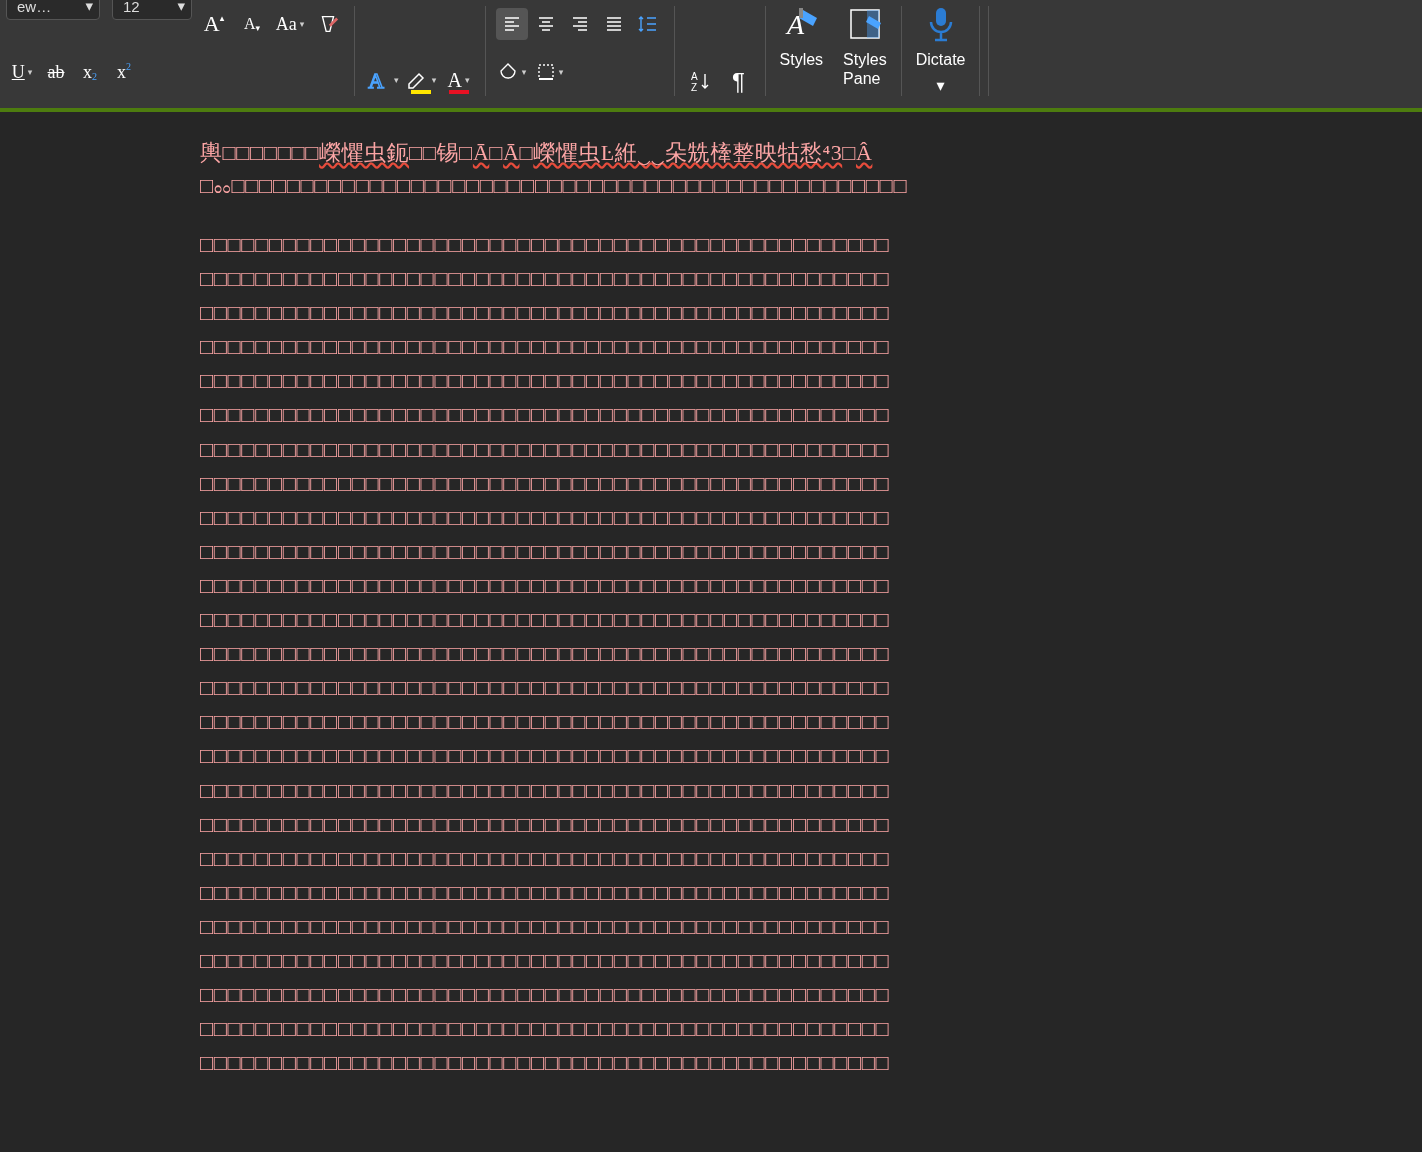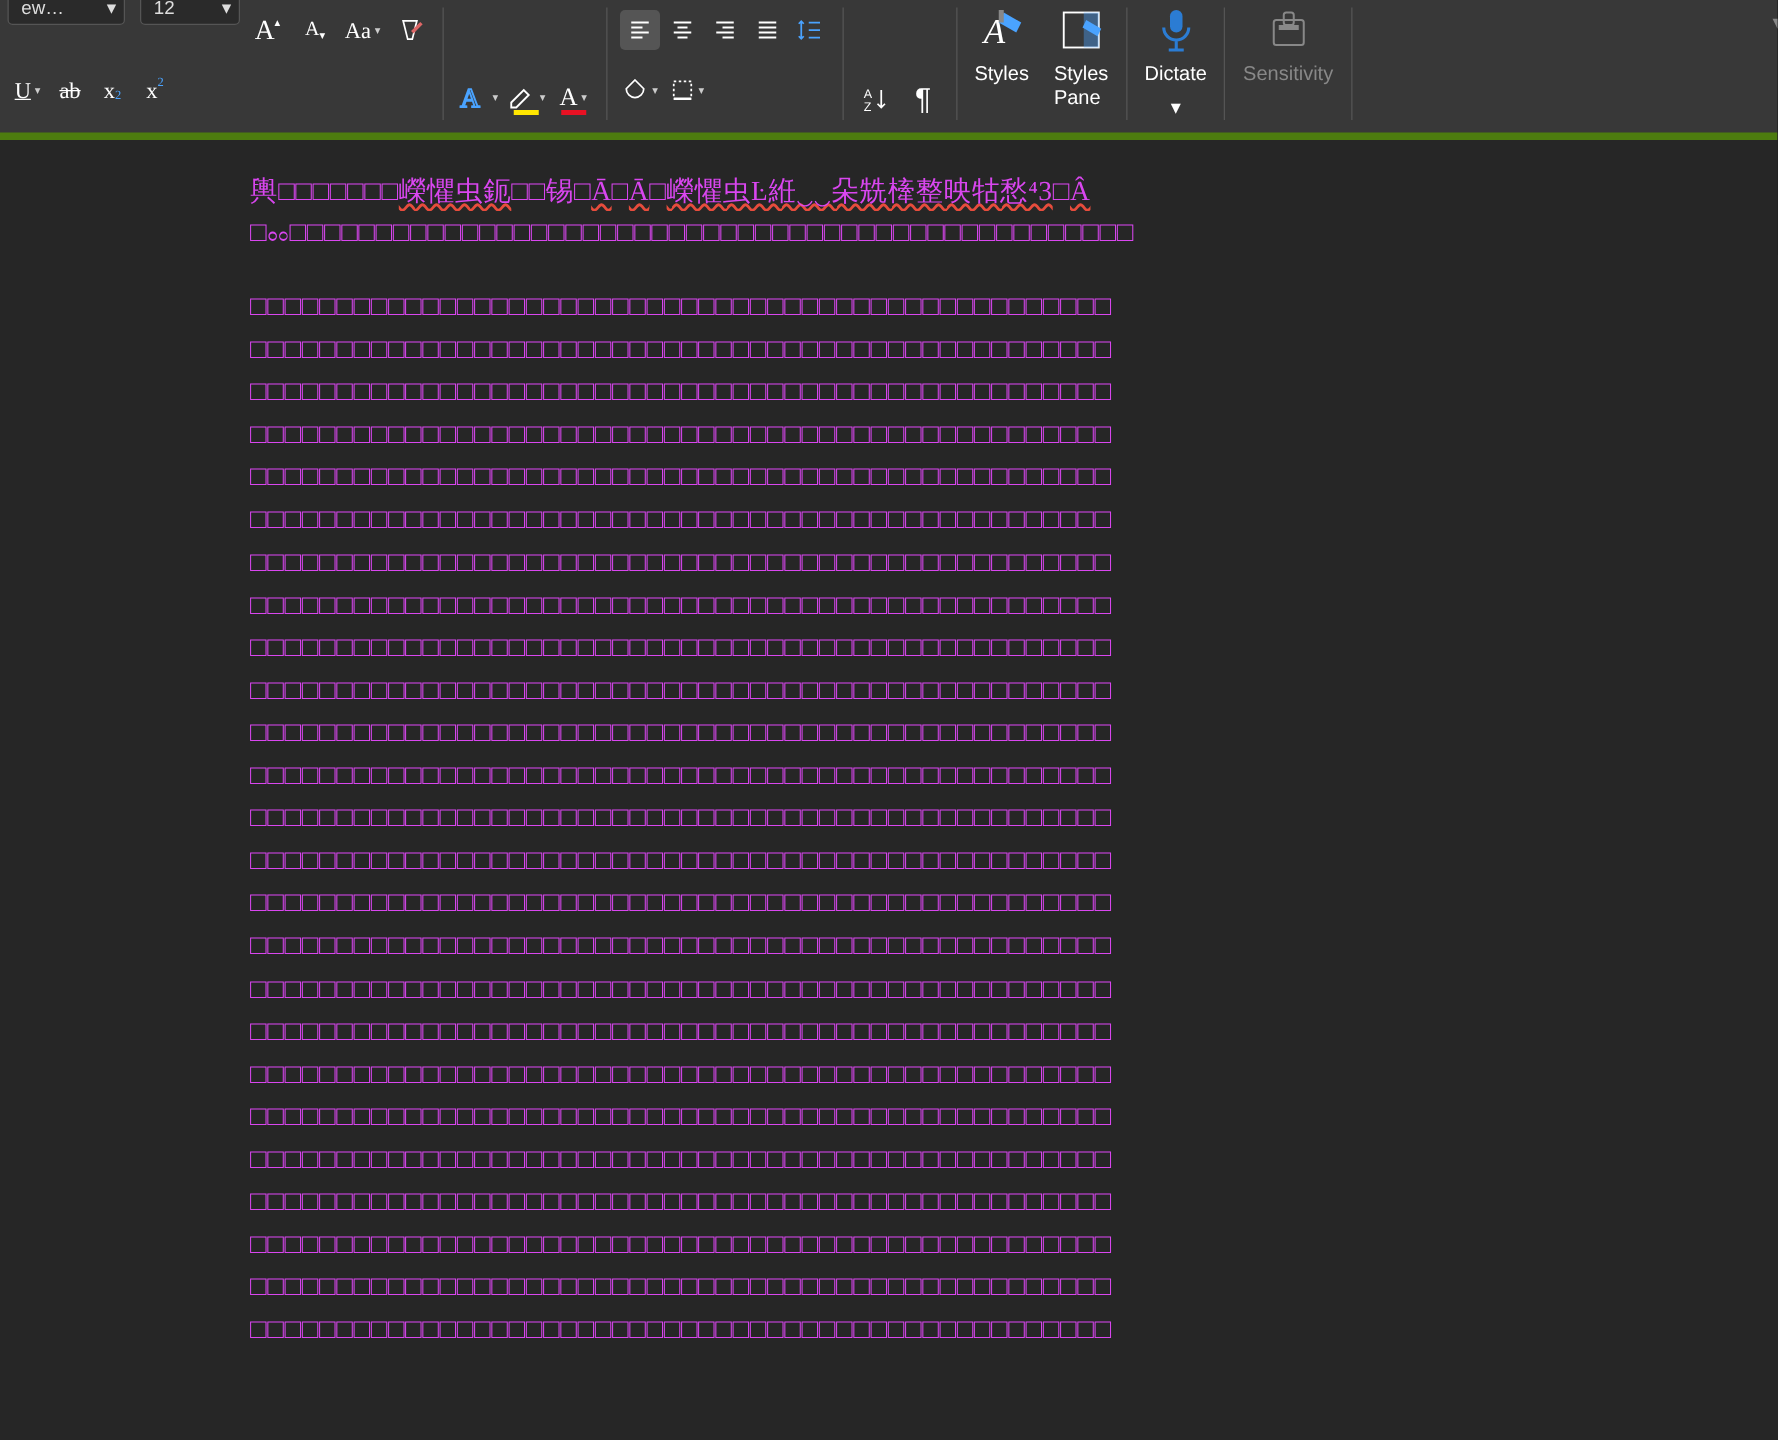--- a/index.html
+++ b/index.html
@@ -11,21 +11,21 @@
     height: 1152px;
     overflow: hidden;
   }
 
   .ribbon {
     background: #383838;
     height: 112px;
     display: flex;
     align-items: flex-start;
     padding: 0 0 0 0;
-    border-bottom: 6px solid #4d7c0f;
+    border-bottom: 4px solid #4d7c0f;
     position: relative;
   }
 
   .group {
     display: flex;
     flex-direction: column;
     height: 100%;
     padding: 4px 6px 2px;
   }
   .group-row {
@@ -106,21 +106,21 @@
     background: #262626;
     height: calc(100% - 112px);
     position: relative;
     overflow: hidden;
   }
   .page {
     position: absolute;
     top: 0;
     left: 200px;
     width: 990px;
-    color: #d946ef;
+    color: #fca5a5;
     font-size: 22px;
     line-height: 1.5;
     padding-top: 24px;
     word-break: break-all;
     font-family: serif;
     letter-spacing: 0.5px;
   }
   .page .line1, .page .line2, .page .line3 {
     display: block;
   }
@@ -303,31 +303,20 @@
           <rect x="13" y="4" width="10" height="18" rx="5" fill="#2b7cd3"></rect>
           <path d="M8 18a10 10 0 0 0 20 0M18 28v8M12 36h12" stroke="#2b7cd3" stroke-width="2.5" fill="none"></path>
         </svg>
     </div>
     <div class="label">Dictate</div>
     <span class="dd" style="position:absolute;top:76px;">▾</span>
   </div>
 
   <div class="sep"></div>
 
-  <div class="big-btn dimmed">
-    <div class="icon-area">
-      <svg width="36" height="36" viewBox="0 0 36 36">
-          <rect x="6" y="10" width="24" height="20" rx="2" fill="none" stroke="#888" stroke-width="1.6"></rect>
-          <rect x="14" y="4" width="8" height="10" rx="2" fill="none" stroke="#888" stroke-width="1.6"></rect>
-          <rect x="10" y="14" width="16" height="4" fill="#888"></rect>
-        </svg>
-    </div>
-    <div class="label">Sensitivity</div>
-    <span class="dd" style="position:absolute;top:8px;right:-4px;color:#888;">▾</span>
-  </div>
 
   <div class="sep"></div>
 </div>
 
 <div class="doc-area">
   <div class="page">
     <span class="line1">
       <span>輿</span><span>□□□□□□□</span><span class="err">嶸懼虫鈪</span><span>□□</span><span>锡</span><span>□</span><span class="err">Ā</span><span>□</span><span class="err">Ā</span><span>□</span><span class="err">嶸懼虫Ŀ絍‿‿朵兟㯠整映牯愁⁴3</span><span>□</span><span class="err">Â</span>
     </span>
     <span class="line3">

